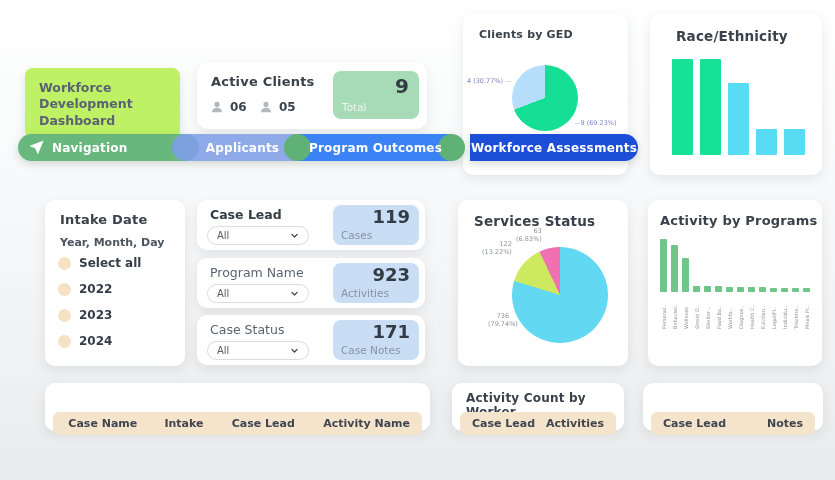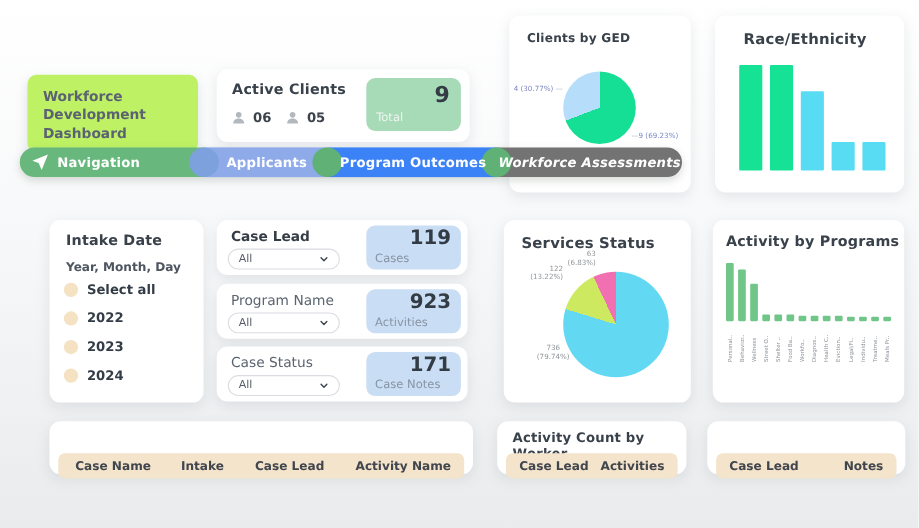--- a/index.html
+++ b/index.html
@@ -19,21 +19,21 @@
   #title-card{left:25px;top:68px;width:155px;height:70px;background:#bef264;border-radius:8px;box-shadow:0 4px 10px rgba(120,130,160,.22);}
   #title-card .t{font-weight:bold;font-size:12.5px;line-height:1.3;color:#5b6272;padding:12px 0 0 14px;}
 
   
   #navbar{position:absolute;left:18px;top:134px;width:602px;height:27px;z-index:6;filter:drop-shadow(0 3px 4px rgba(90,110,95,.25));}
   .nav-seg{position:absolute;top:0;height:27px;display:flex;align-items:center;justify-content:center;}
   .nav-seg .lbl{color:#fff;font-weight:bold;font-size:12px;letter-spacing:.2px;white-space:nowrap;z-index:2;}
   #nav-seg-0{left:0;width:168px;border-radius:14px 0 0 14px;background:#68b77c;justify-content:flex-start;padding-left:34px;box-sizing:border-box;}
   #nav-seg-1{left:168px;width:113px;background:#8faae9;}
   #nav-seg-2{left:281px;width:153px;background:#3b82f6;}
-  #nav-seg-3{left:434px;width:168px;border-radius:0 14px 14px 0;background:#737373;font-style:italic;}
+  #nav-seg-3{left:452px;width:168px;border-radius:0 14px 14px 0;background:#1d4ed8;}
   .nav-circle{position:absolute;top:0;width:27px;height:27px;border-radius:50%;z-index:1;}
   #nav-circle-0{left:154px;background:#7ca1dc;}
   #nav-circle-1{left:266px;background:#5fb175;}
   #nav-circle-2{left:420px;background:#5fb175;}
   #nav-arrow{position:absolute;left:10px;top:5px;width:17px;height:17px;z-index:3;}
 
   
   #active-clients{left:197px;top:63px;width:230px;height:66px;}
   #active-clients .card-title{position:absolute;left:14px;top:11px;font-size:13px;}
   .client-count{position:absolute;display:flex;align-items:flex-start;gap:6px;font-weight:bold;font-size:12px;color:#3b434c;}

